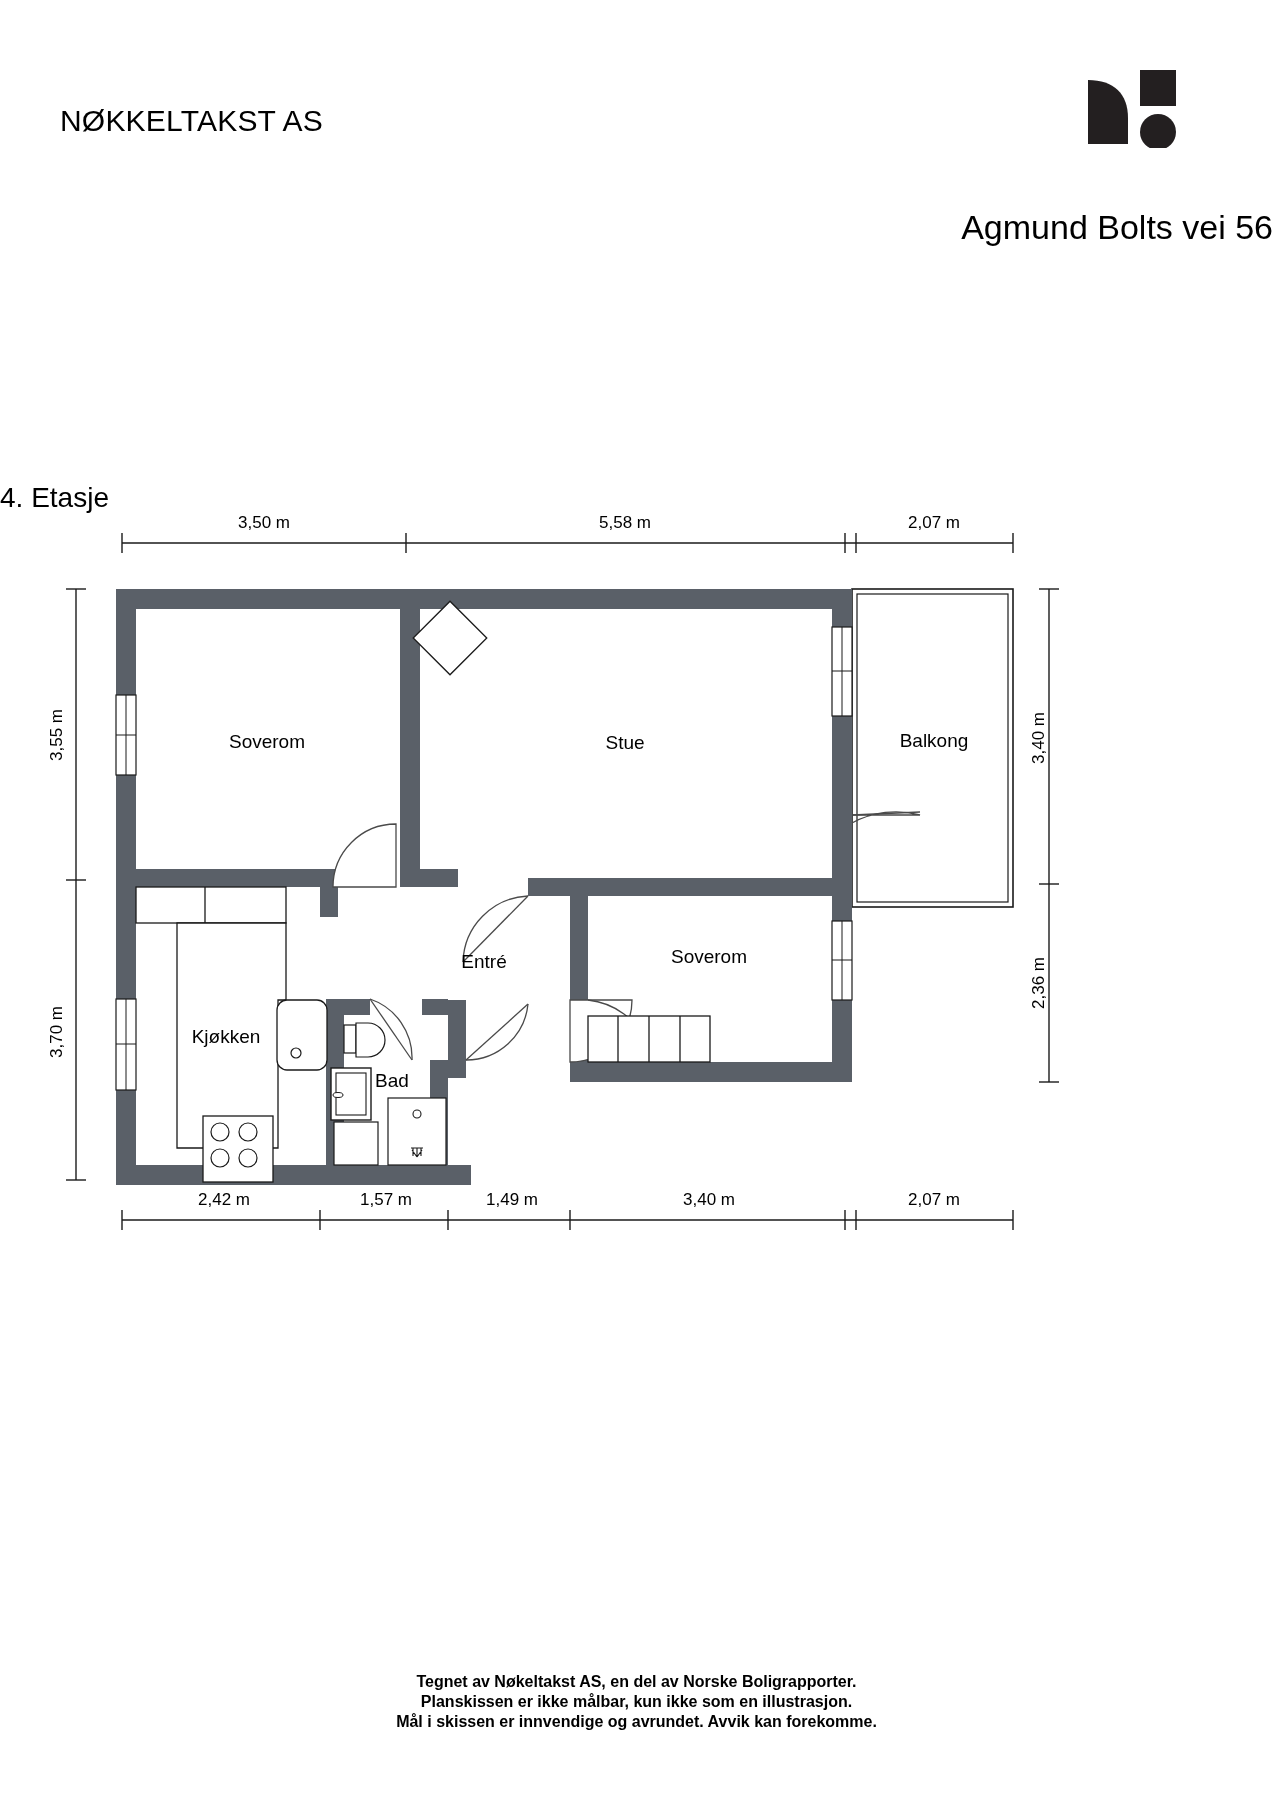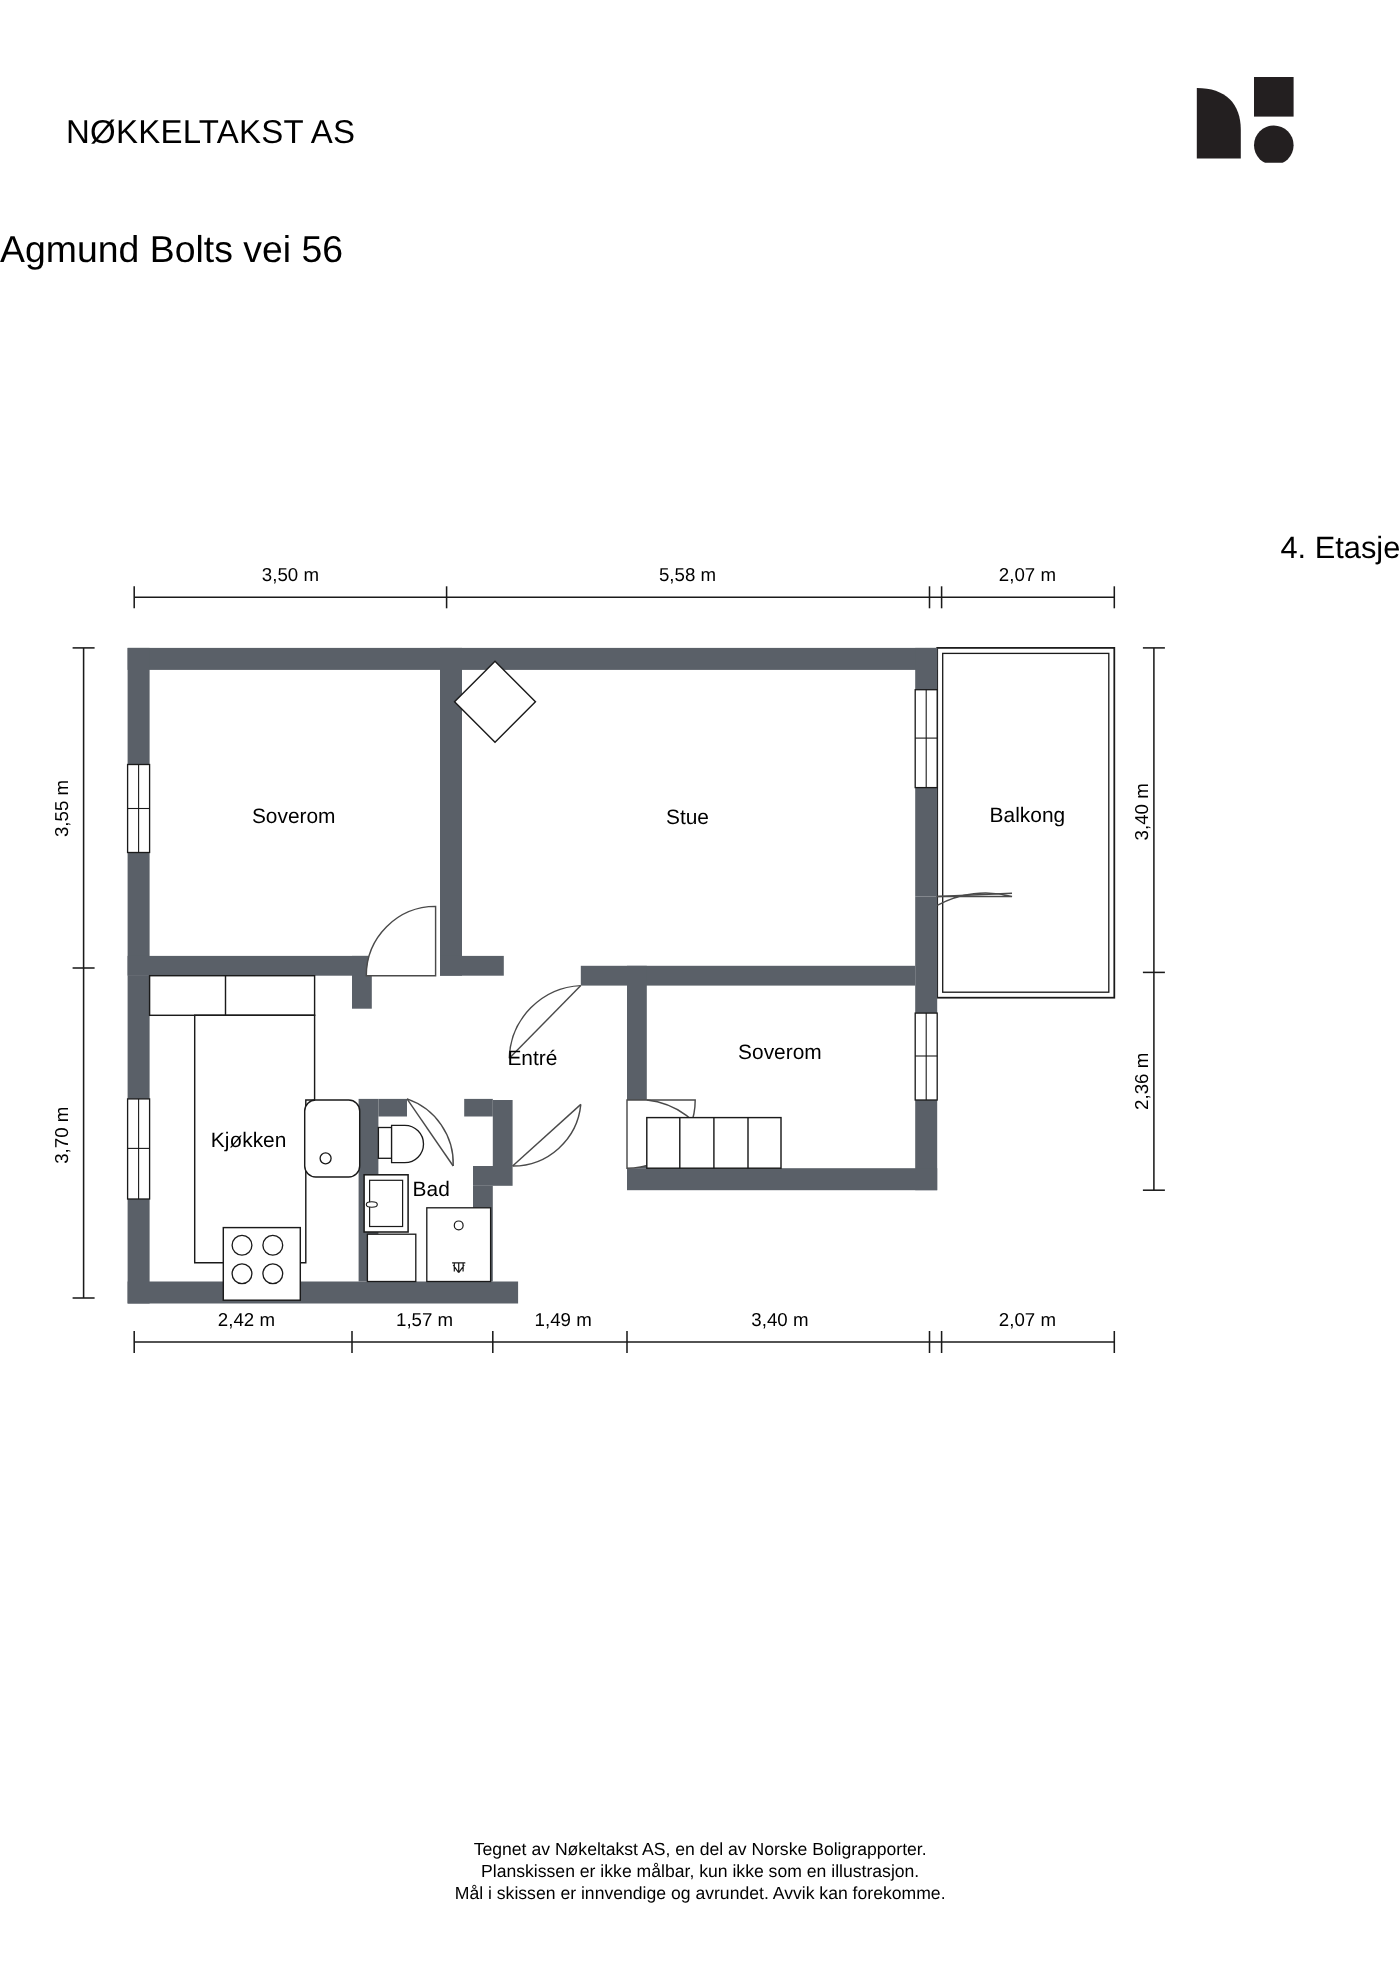--- a/index.html
+++ b/index.html
@@ -30,29 +30,29 @@
     left: 1084px;
     top: 56px;
     width: 96px;
     height: 92px;
   }
   #property-address {
     position: absolute;
     left: 0;
     top: 208px;
     width: 1273px;
-    text-align: left;
+    text-align: right;
     font-size: 34px;
   }
   #floor-title {
     position: absolute;
     left: 0;
     top: 482px;
     width: 1273px;
-    text-align: right;
+    text-align: left;
     font-size: 28px;
   }
 
   
   #floorplan-svg {
     position: absolute;
     left: 0;
     top: 0;
     width: 1273px;
     height: 1800px;
@@ -61,21 +61,21 @@
   
   #footer-note {
     position: absolute;
     left: 0;
     top: 1672px;
     width: 1273px;
     text-align: center;
     font-size: 16px;
     line-height: 20px;
   }
-  #footer-note div { white-space: nowrap; }
+  #footer-note div { white-space: nowrap; font-weight: bold; }
 </style>
 </head>
 <body>
 
 <div id="company-name">NØKKELTAKST AS</div>
 
 <div id="logo">
   <svg width="96" height="92" viewBox="0 0 96 92">
     <path d="M4 24 C 30 24, 44 38, 44 62 L 44 88 L 4 88 Z" fill="#231f20"></path>
     <rect x="56" y="14" width="36" height="36" fill="#231f20"></rect>

